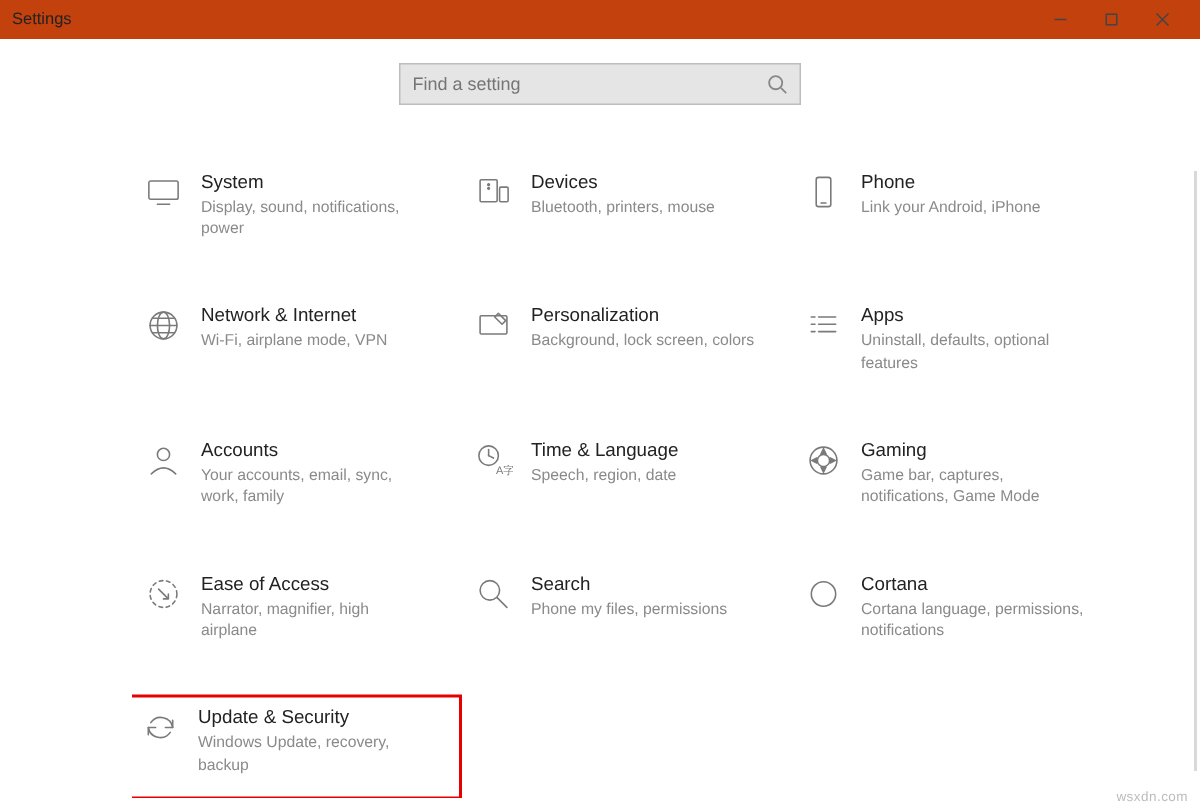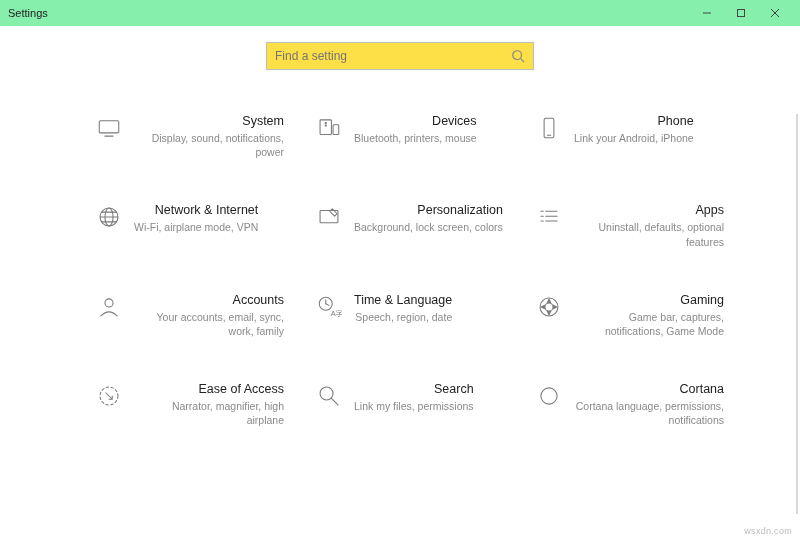--- a/index.html
+++ b/index.html
@@ -12,42 +12,42 @@
     position: relative;
     font-size: 11px;
     color: #333;
   }
   .titlebar {
     height: 26px;
     display: flex;
     align-items: center;
     padding: 0 8px;
     border-bottom: 0;
-    background: #86efac;
+    background: #c2410c;
     justify-content: flex-end;
   }
   .titlebar .title { font-size: 11px; color: #222; }
   .win-controls { margin-left: auto; display: flex; gap: 0; }
   .win-btn {
     width: 34px; height: 22px;
     display: flex; align-items: center; justify-content: center;
     font-size: 12px; color: #444;
   }
   .win-btn svg { width: 10px; height: 10px; stroke: #444; stroke-width: 1; fill: none; }
 
   .search-wrap {
     display: flex; justify-content: center;
     margin-top: 16px;
   }
   .search-box {
     width: 268px; height: 28px;
     border: 1px solid #bdbdbd;
     display: flex; align-items: center;
     padding: 0 8px;
-    background: #fde047;
+    background: #e5e5e5;
   }
   .search-box input {
     border: none; outline: none; flex: 1;
     font-size: 12px; color: #777;
     background: transparent;
   }
   .search-box .sicon { width: 14px; height: 14px; }
   .search-box .sicon svg { stroke: #888; fill: none; stroke-width: 1.4; }
 
   .grid-wrap {
@@ -68,21 +68,21 @@
     padding: 4px 6px;
     cursor: default;
   }
   .cat .icon {
     width: 28px; height: 28px;
     flex-shrink: 0;
     display: flex; align-items: center; justify-content: flex-end;
     color: #666;
   }
   .cat .icon svg { width: 26px; height: 26px; stroke: #7a7a7a; fill: none; stroke-width: 1.3; stroke-linecap: round; stroke-linejoin: round;}
-  .cat .txt { display: flex; flex-direction: column; text-align: right; }
+  .cat .txt { display: flex; flex-direction: column; }
   .cat .label { font-size: 12.5px; color: #222; line-height: 1.2; }
   .cat .desc { font-size: 10.5px; color: #8a8a8a; line-height: 1.35; margin-top: 2px; max-width: 150px;}
 
   .highlight { border: 2px solid #e60000; padding: 6px 8px 14px 6px; margin: -4px -4px -4px -4px;}
 
   .scroll-track {
     position: absolute; right: 2px; top: 114px; width: 2px; height: 400px;
     background: #d9d9d9;
   }
 
@@ -275,35 +275,49 @@
 
     <div class="cat">
       <span class="icon">
           <svg viewBox="0 0 32 32">
             <circle cx="13" cy="13" r="8"></circle>
             <line x1="19" y1="19" x2="27" y2="27"></line>
           </svg>
         </span>
       <span class="txt">
           <span class="label">Search</span>
-          <span class="desc">Link my files, permissions</span>
+          <span class="desc">Phone my files, permissions</span>
         </span>
     </div>
 
     <div class="cat">
       <span class="icon">
           <svg viewBox="0 0 32 32">
             <circle cx="16" cy="16" r="10"></circle>
           </svg>
         </span>
       <span class="txt">
           <span class="label">Cortana</span>
           <span class="desc">Cortana language, permissions, notifications</span>
         </span>
     </div>
 
 
+    <div class="cat highlight">
+      <span class="icon">
+          <svg viewBox="0 0 32 32">
+            <path d="M8 12 a10 10 0 0 1 18 4"></path>
+            <path d="M24 20 a10 10 0 0 1 -18 -4"></path>
+            <polyline points="26,10 26,16 20,16"></polyline>
+            <polyline points="6,22 6,16 12,16"></polyline>
+          </svg>
+        </span>
+      <span class="txt">
+          <span class="label">Update &amp; Security</span>
+          <span class="desc">Windows Update, recovery, backup</span>
+        </span>
+    </div>
 
   </div>
 </div>
 
 <div class="scroll-track"></div>
 <div class="watermark">wsxdn.com</div>
 
 </body></html>

